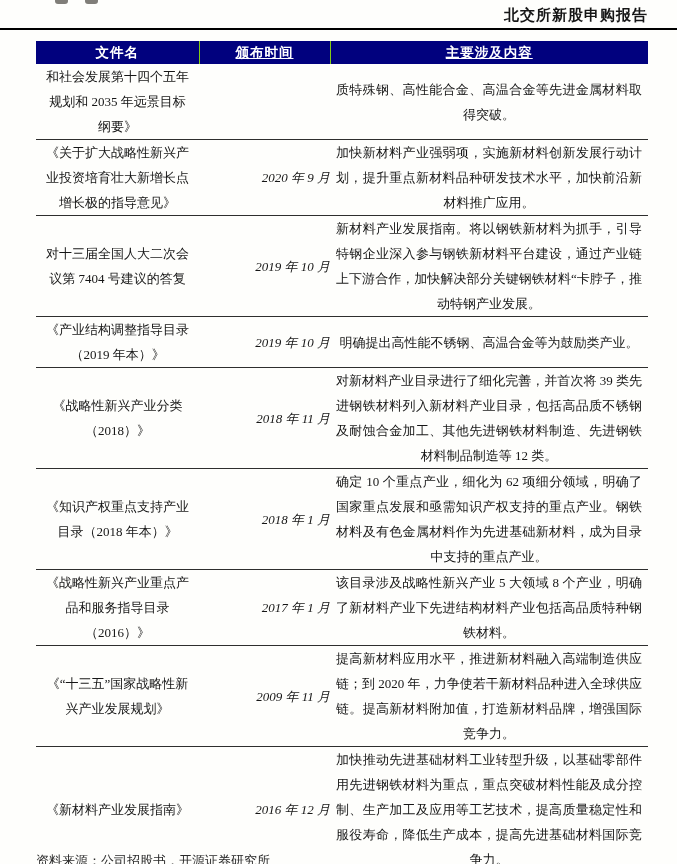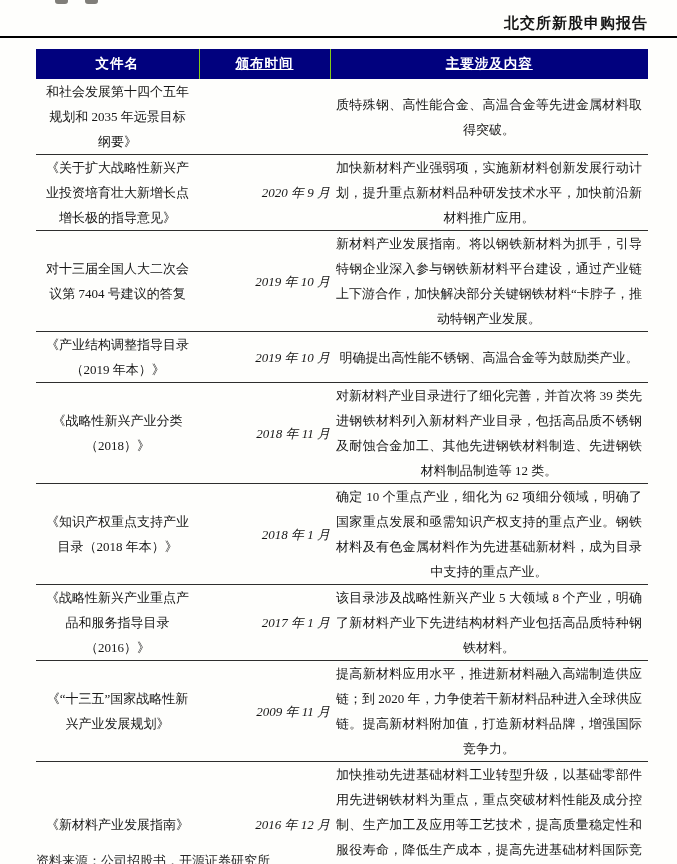--- a/index.html
+++ b/index.html
@@ -23,40 +23,39 @@
     background:#55534e;border-radius:0 0 3px 3px;opacity:.75;
   }
   .logo-remnant .mark.m2{left:30px;}
   .page-header{
     padding:6px 29px 0 0;
     text-align:right;
     font-size:15px;
     font-weight:bold;
     letter-spacing:1px;
     line-height:19px;
-    margin-top:8px;
   }
   .header-rule{
     margin-top:3px;
     width:677px;height:0;
     border:none;border-top:2px solid var(--rule-color);
   }
   table.policy-table{
     margin:11px 29px 0 36px;
     width:612px;
     border-collapse:collapse;
     table-layout:fixed;
     border-bottom:2px solid var(--rule-color);
   }
   thead th{
     background:var(--header-bg);
     color:var(--header-fg);
     font-size:13.5px;
     font-weight:bold;
-    height:30px;
+    height:23px;
     padding:0 4px;
     text-align:center;
     letter-spacing:1px;
   }
   thead th + th{border-left:1px solid #84cc16;text-decoration:underline;}
   tbody td{
     font-size:13px;
     line-height:25px;
     vertical-align:middle;
     padding:0;

